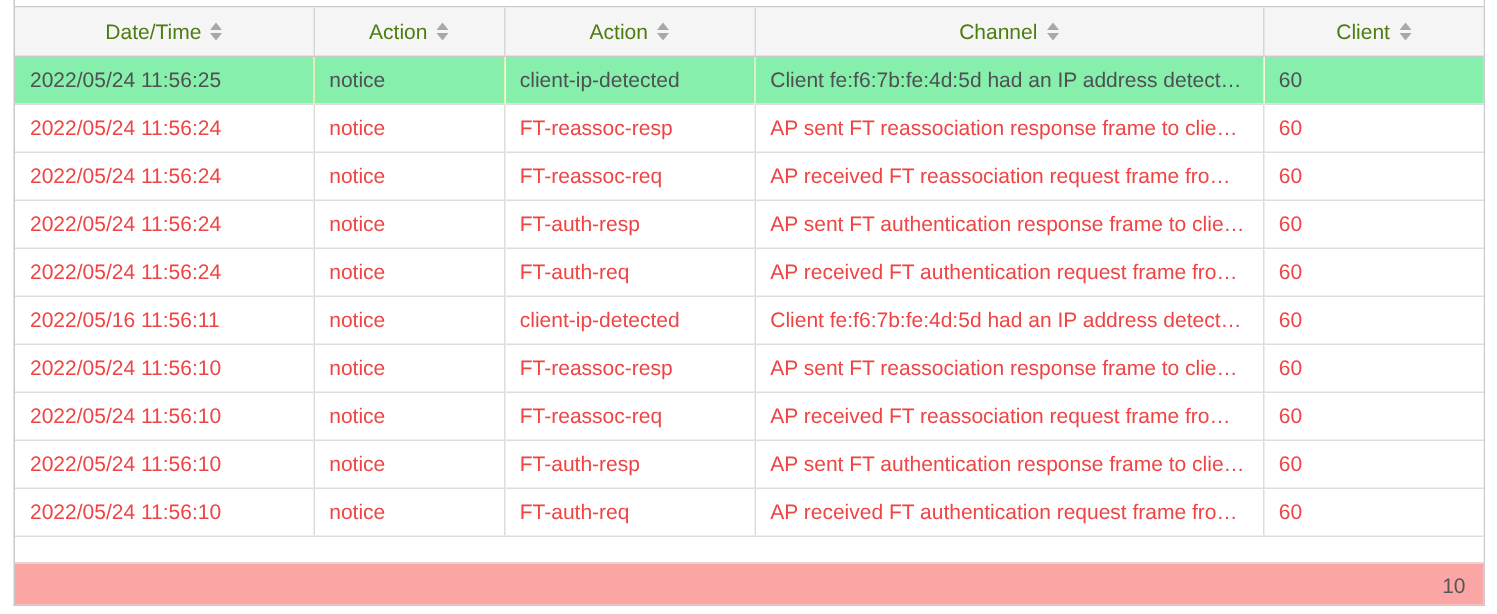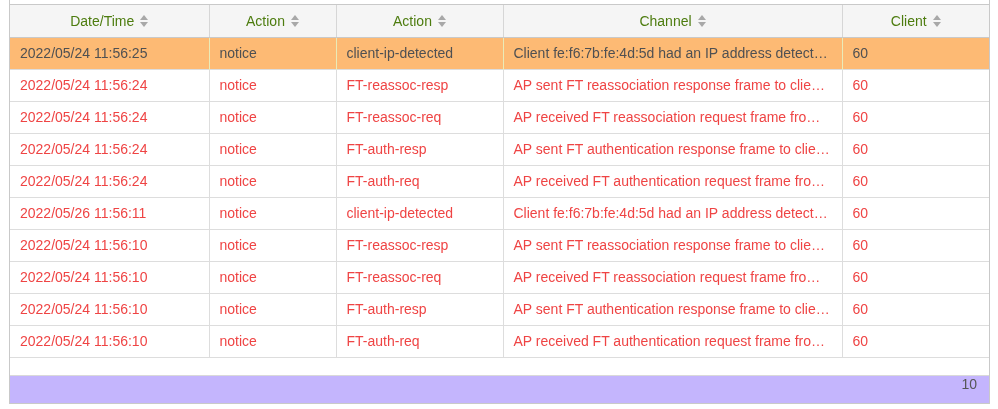--- a/index.html
+++ b/index.html
@@ -36,42 +36,42 @@
   }
   thead th:first-child{border-left:none;}
   tbody tr{height:32px;background:#ffffff;}
   tbody td{
     border-top:1px solid #dddddd;border-left:1px solid #dddddd;
     padding:0 10px;white-space:nowrap;overflow:hidden;text-overflow:ellipsis;
     color:#ef4444;
   }
   tbody td:first-child{border-left:none;}
   tbody tr:first-child td{border-top:none;}
-  tbody tr.highlighted{background:#fdba74;}
+  tbody tr.highlighted{background:#86efac;}
   tbody tr.highlighted td{border-left-color:#eaebb8;color:#4f5052;}
   tbody tr.highlighted td:first-child{border-left:none;}
   .sort-icon{
     display:inline-flex;flex-direction:column;align-items:center;
     margin-left:6px;vertical-align:middle;position:relative;top:-1px;
   }
   .sort-icon .tri-up{
     width:0;height:0;margin-bottom:2px;
     border-left:4px solid transparent;border-right:4px solid transparent;
     border-bottom:5px solid #a8a8a8;
   }
   .sort-icon .tri-down{
     width:0;height:0;
     border-left:4px solid transparent;border-right:4px solid transparent;
     border-top:5px solid #a8a8a8;
   }
   .spacer-row{flex:1 1 auto;background:#ffffff;border-top:1px solid #dddddd;}
   .footer-bar{
-    flex:0 0 auto;height:27px;background:#c4b5fd;
+    flex:0 0 auto;height:27px;background:#fca5a5;
     border-top:1px solid #d9d9d9;
-    display:flex;align-items:flex-start;justify-content:flex-end;
+    display:flex;align-items:center;justify-content:flex-end;
     padding-right:12px;color:#555657;
   }
 </style>
 </head>
 <body>
 
 <div class="table-widget">
   <div class="top-gap"></div>
 
   <table class="log-table">
@@ -136,21 +136,21 @@
         <td>60</td>
       </tr>
       <tr>
         <td>2022/05/24 11:56:24</td>
         <td>notice</td>
         <td>FT-auth-req</td>
         <td>AP received FT authentication request frame fro…</td>
         <td>60</td>
       </tr>
       <tr>
-        <td>2022/05/26 11:56:11</td>
+        <td>2022/05/16 11:56:11</td>
         <td>notice</td>
         <td>client-ip-detected</td>
         <td>Client fe:f6:7b:fe:4d:5d had an IP address detect…</td>
         <td>60</td>
       </tr>
       <tr>
         <td>2022/05/24 11:56:10</td>
         <td>notice</td>
         <td>FT-reassoc-resp</td>
         <td>AP sent FT reassociation response frame to client…</td>

